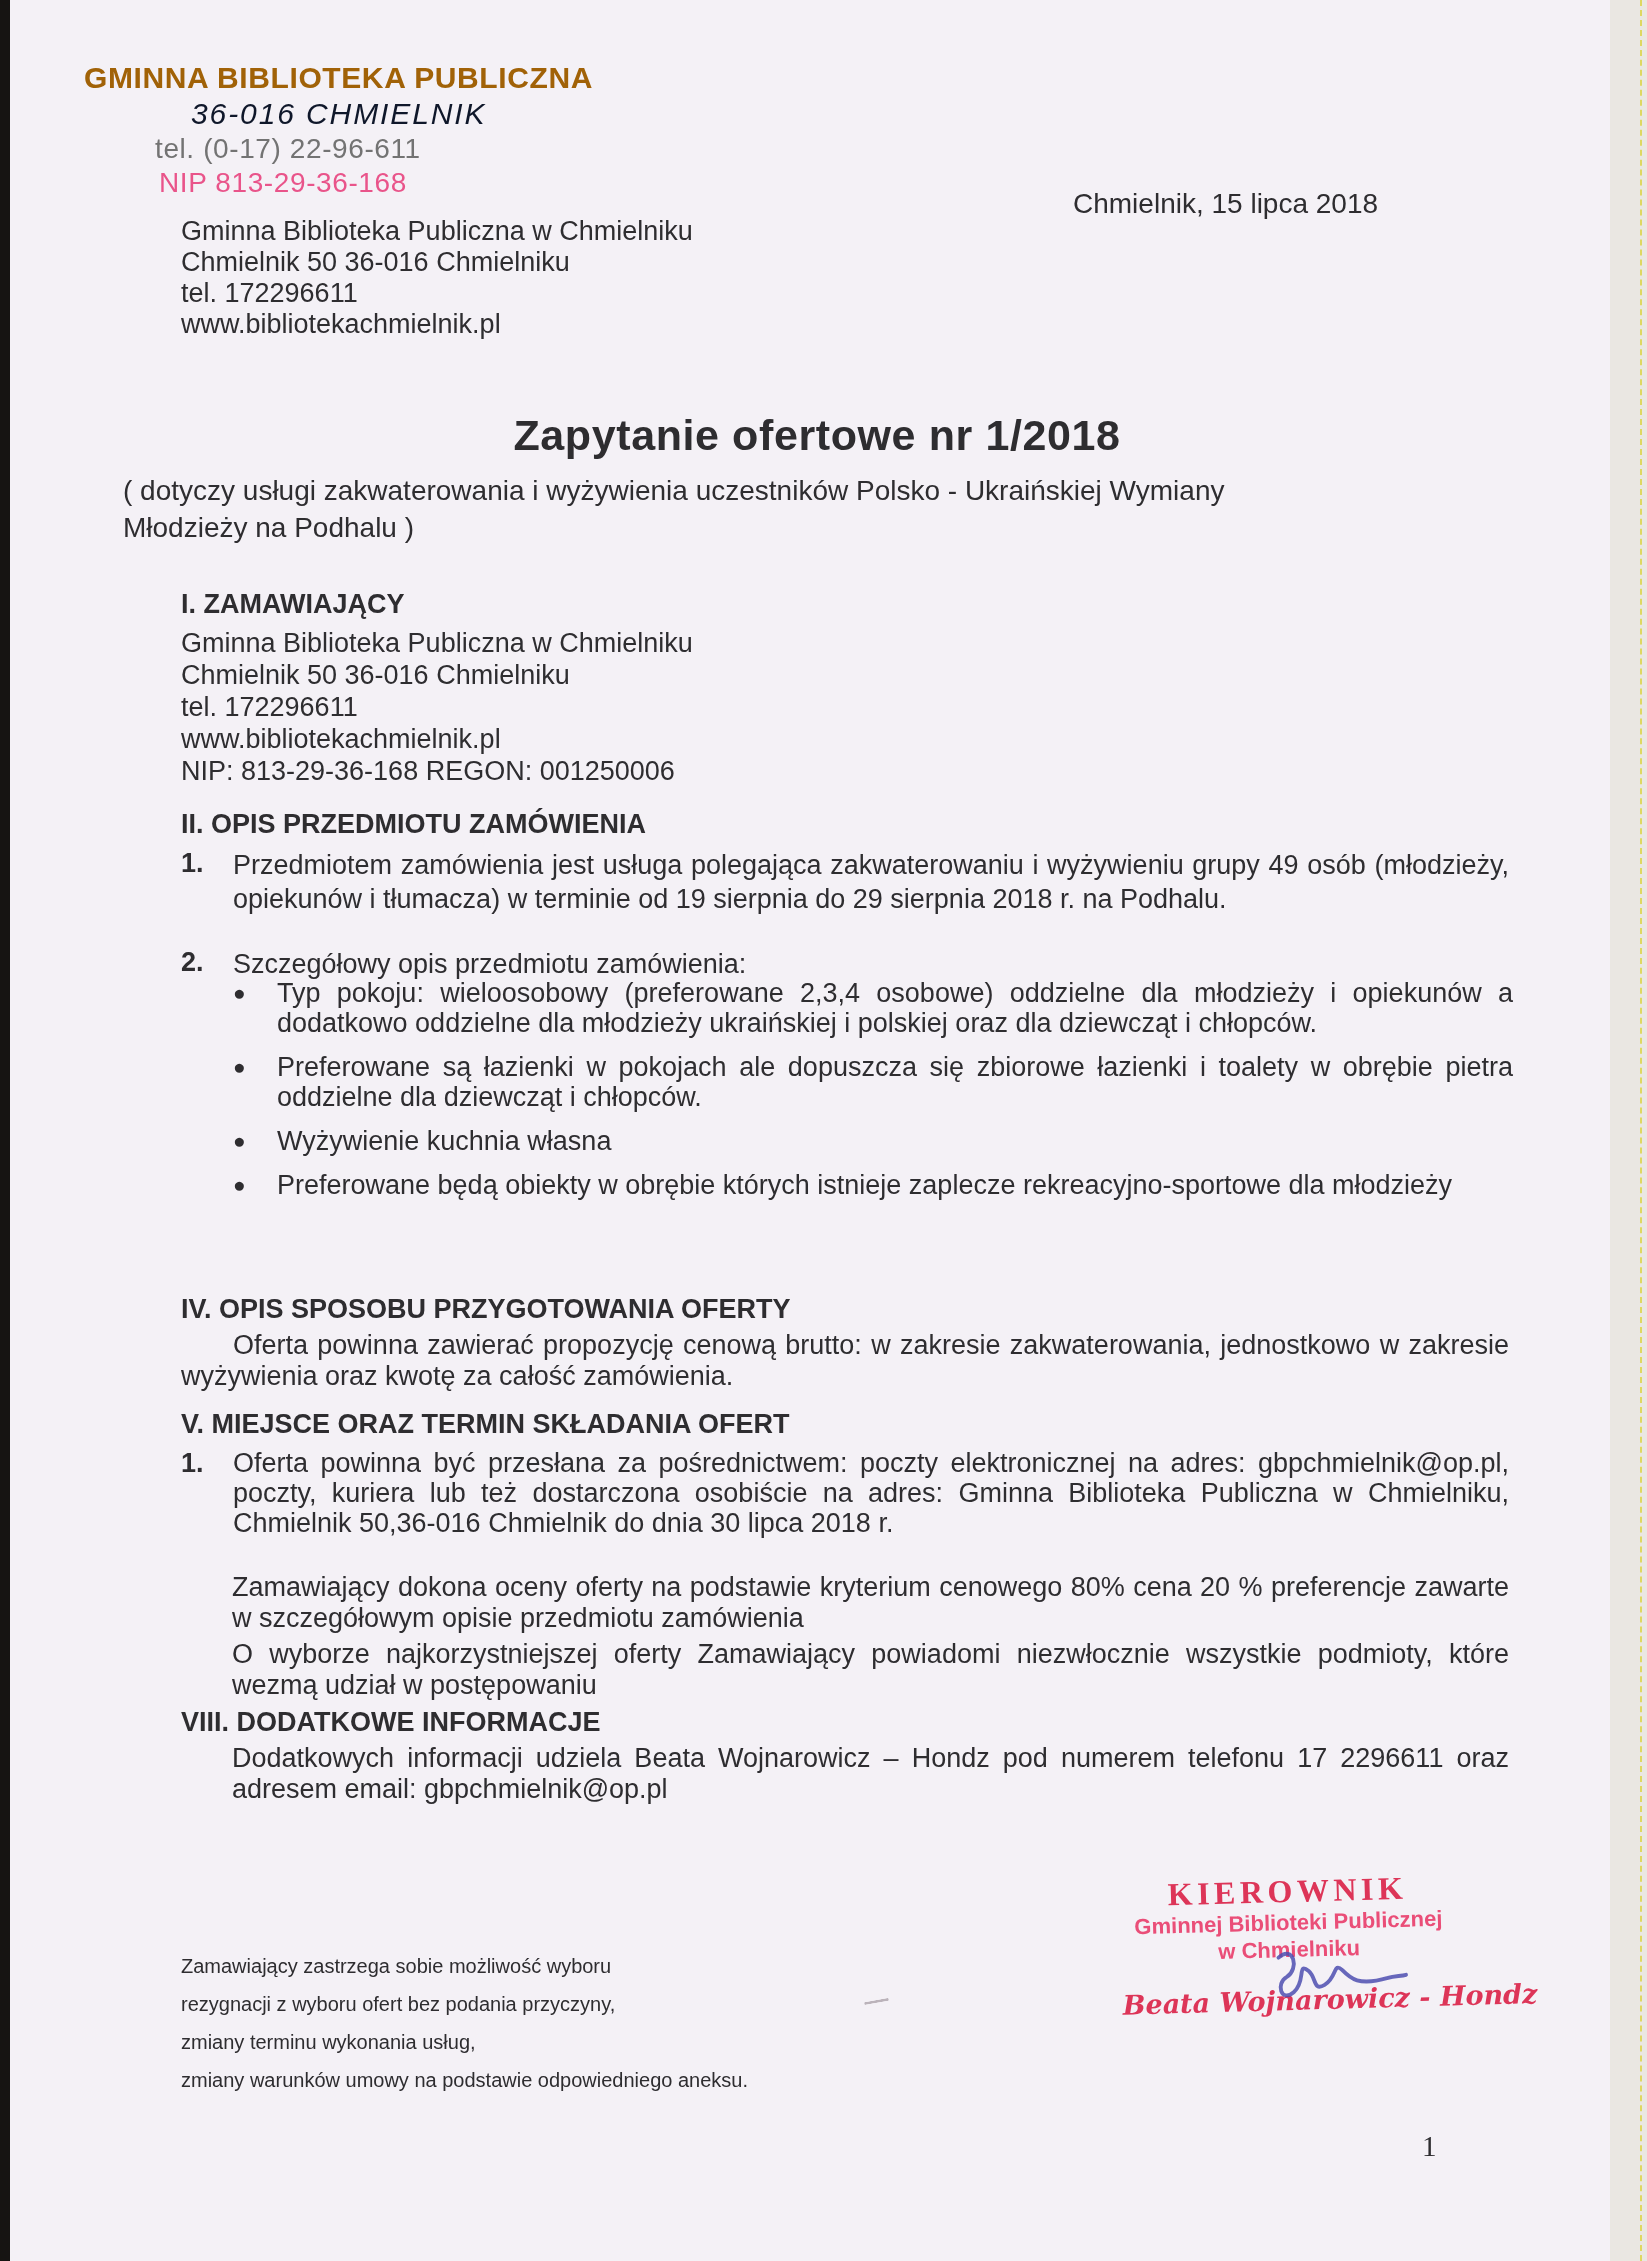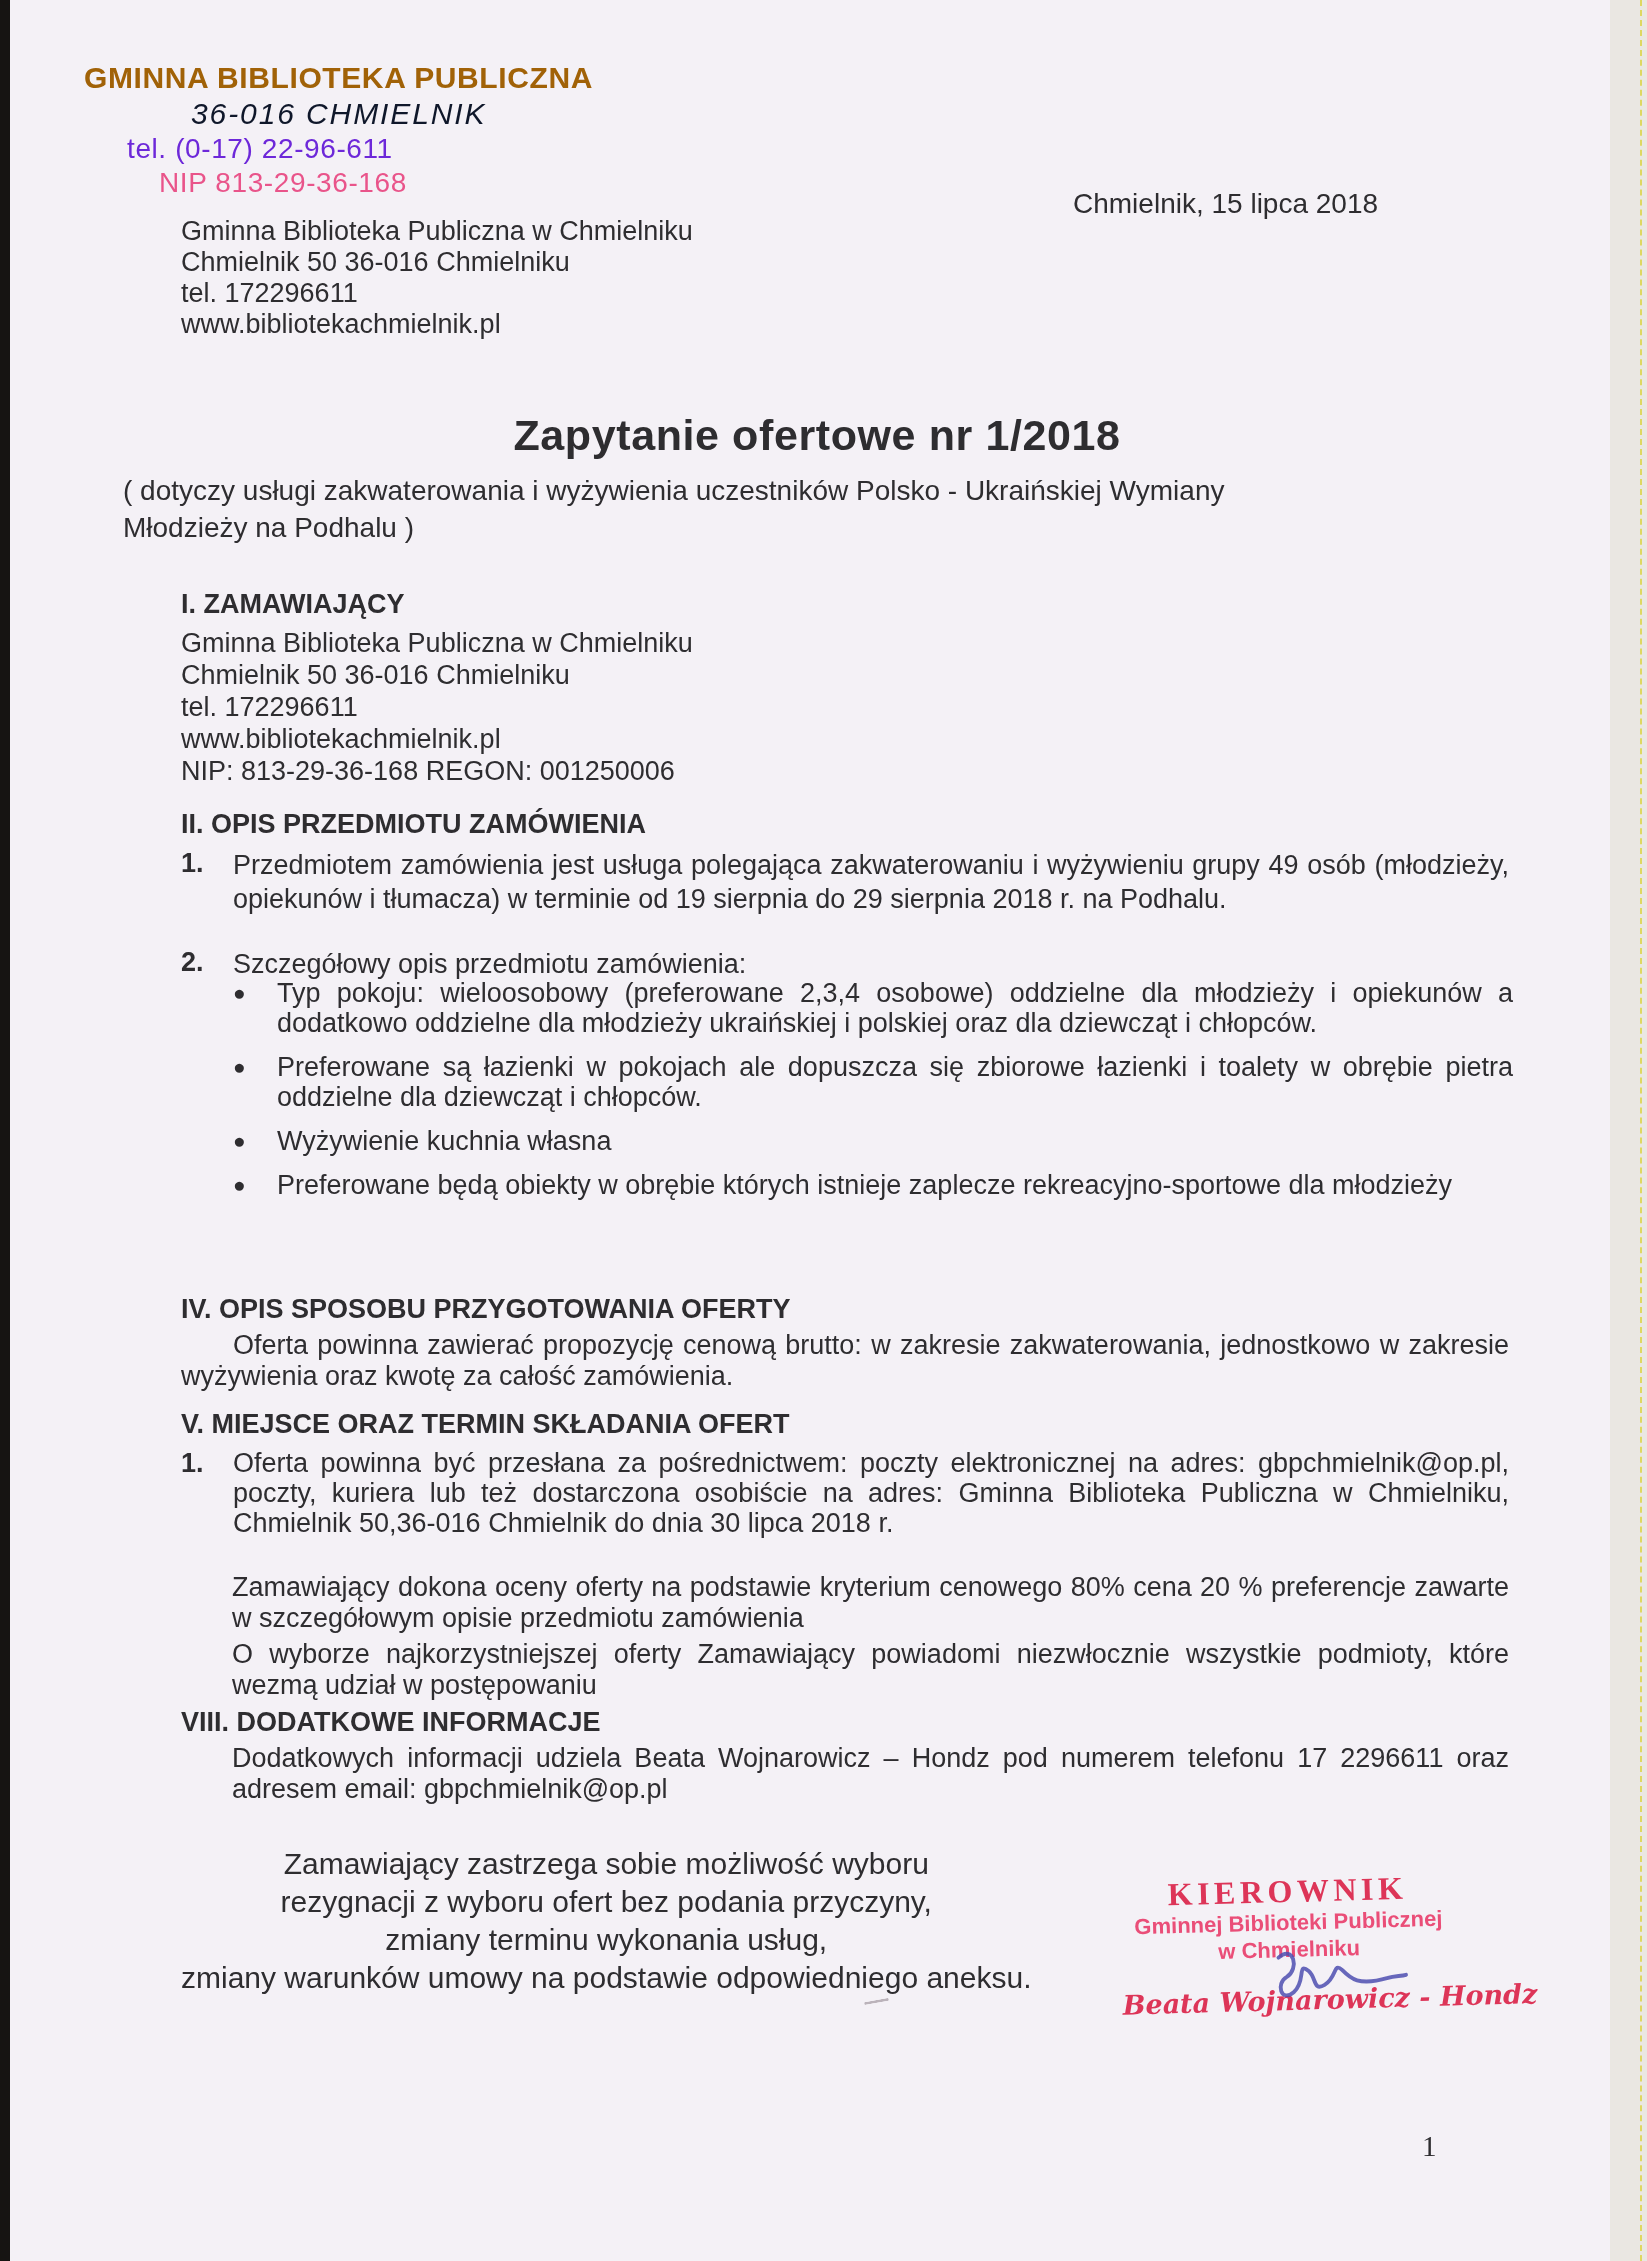--- a/index.html
+++ b/index.html
@@ -14,21 +14,21 @@
   .band-right { position:absolute; right:0; top:0; width:37px; height:2261px; background:#eae7e2; }
   .edge-dots  { position:absolute; right:5.2px; top:0; height:2261px; width:0;
                 border-right:2.6px dashed #ddd64b; opacity:.85; }
   .artifact   { position:absolute; left:864px; top:2000px; width:24.5px; height:0;
                 border-top:3.9px solid #9d929b; border-radius:2.6px; transform:rotate(-10deg); opacity:.65; }
 
   
   .stamp-top { position:absolute; left:84px; top:61px; line-height:1.12; }
   .stamp-top .st-l1 { font-size:30px; font-weight:bold; letter-spacing:0.6px; color:#a16207; }
   .stamp-top .st-l2 { font-size:30px; margin-left:107px; margin-top:2.6px; color:#0f172a; letter-spacing:1.9px;font-style:italic; }
-  .stamp-top .st-l3 { font-size:28px; margin-left:43px; margin-top:2.6px; color:#6d28d9; letter-spacing:0.6px; }
+  .stamp-top .st-l3 { font-size:28px; margin-left:71px; margin-top:2.6px; color:#737373; letter-spacing:0.6px; }
   .stamp-top .st-l4 { font-size:28px; margin-left:75px; margin-top:2px; color:#e9548a; letter-spacing:0.6px; }
 
   .date { position:absolute; left:1073px; top:188px; font-size:28px; font-weight:normal; }
 
   .addr { position:absolute; left:181px; top:216px; font-size:27px; line-height:31px; }
 
   .title    { position:absolute; left:0; top:411px; width:1634px; text-align:center;
               font-size:43px; font-weight:bold; letter-spacing:0.6px; }
   .subtitle { position:absolute; left:123px; top:472px; width:1395px; text-align:left;
               font-size:28px; font-weight:normal; line-height:37px; }
@@ -56,21 +56,21 @@
   .s4 .para { margin:5.2px 0 0 0; line-height:31px; text-indent:52px; }
 
   .s5 { top:1409px; }
   .s5 h2 { margin-bottom:7.8px; }
   .s5 .ntext { line-height:30px; }
 
   .s78 { top:1567px; }
   .s78 .para { margin:5.2px 0 0 51px; line-height:31px; }
   .s78 h2.h8 { margin-top:5.2px; }
 
-  .closing { position:absolute; left:181px; top:1845px; font-size:30px; line-height:38px;text-align:center; }
+  .closing { position:absolute; left:181px; top:1947px; font-size:20px; line-height:38px; }
 
   
   .sig { position:absolute; left:1121px; top:1873px; width:336px; text-align:center;
          transform:rotate(-1.6deg); color:#e64a72; }
   .sig .role { font-family:"Liberation Serif", serif; font-size:32px; font-weight:bold;
                letter-spacing:4.5px; color:#dd3558; }
   .sig .org  { font-size:22px; font-weight:bold; line-height:26.5px; color:#ea4e78; }
   .sig .name { font-family:"DejaVu Serif", serif; font-style:italic; font-weight:bold;
                font-size:27px; margin-top:22px; color:#dd3558; white-space:nowrap; }
   .sig svg   { position:absolute; left:139px; top:70px; }

